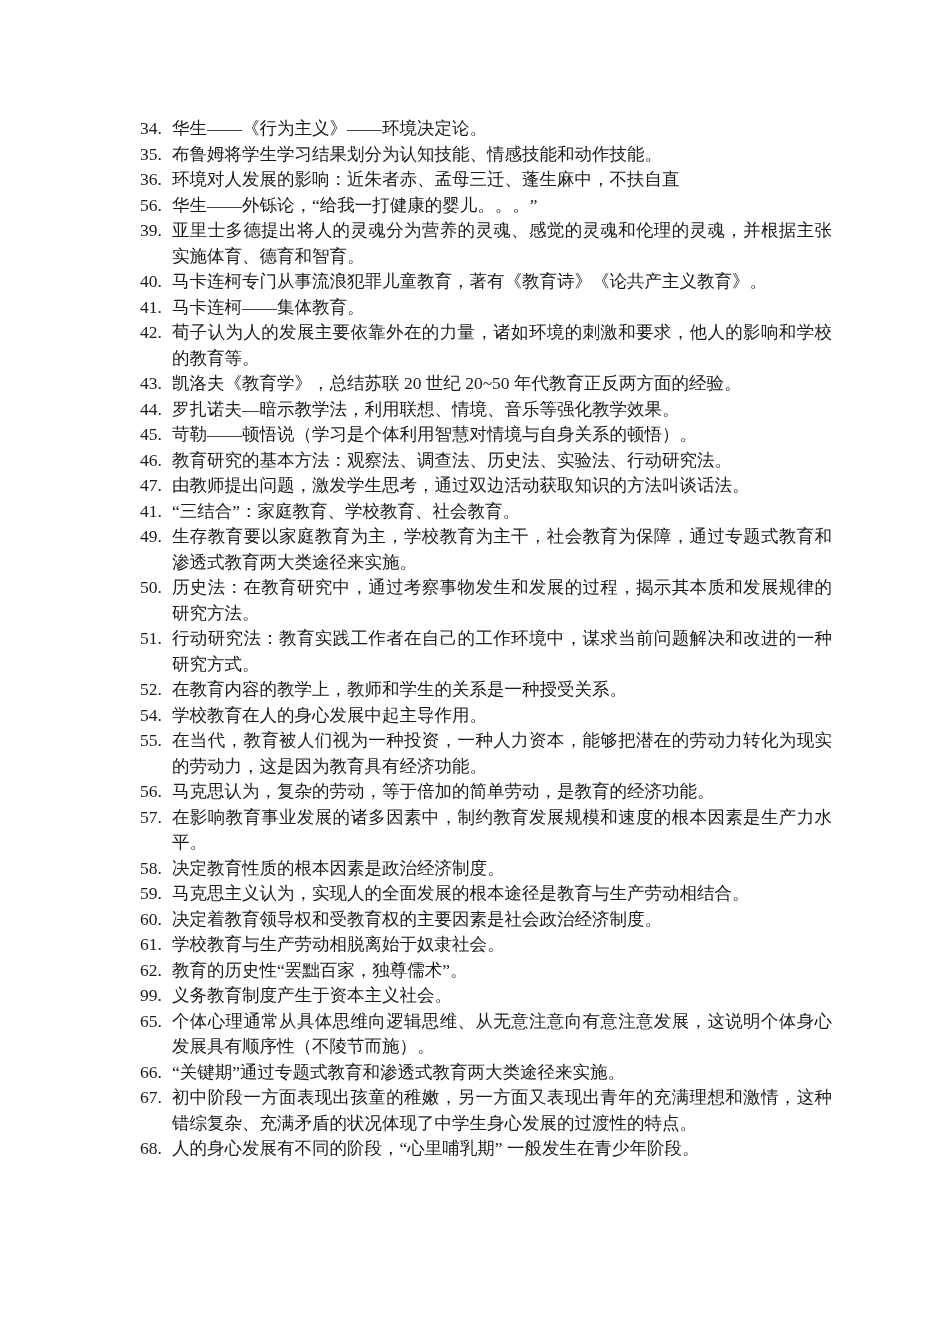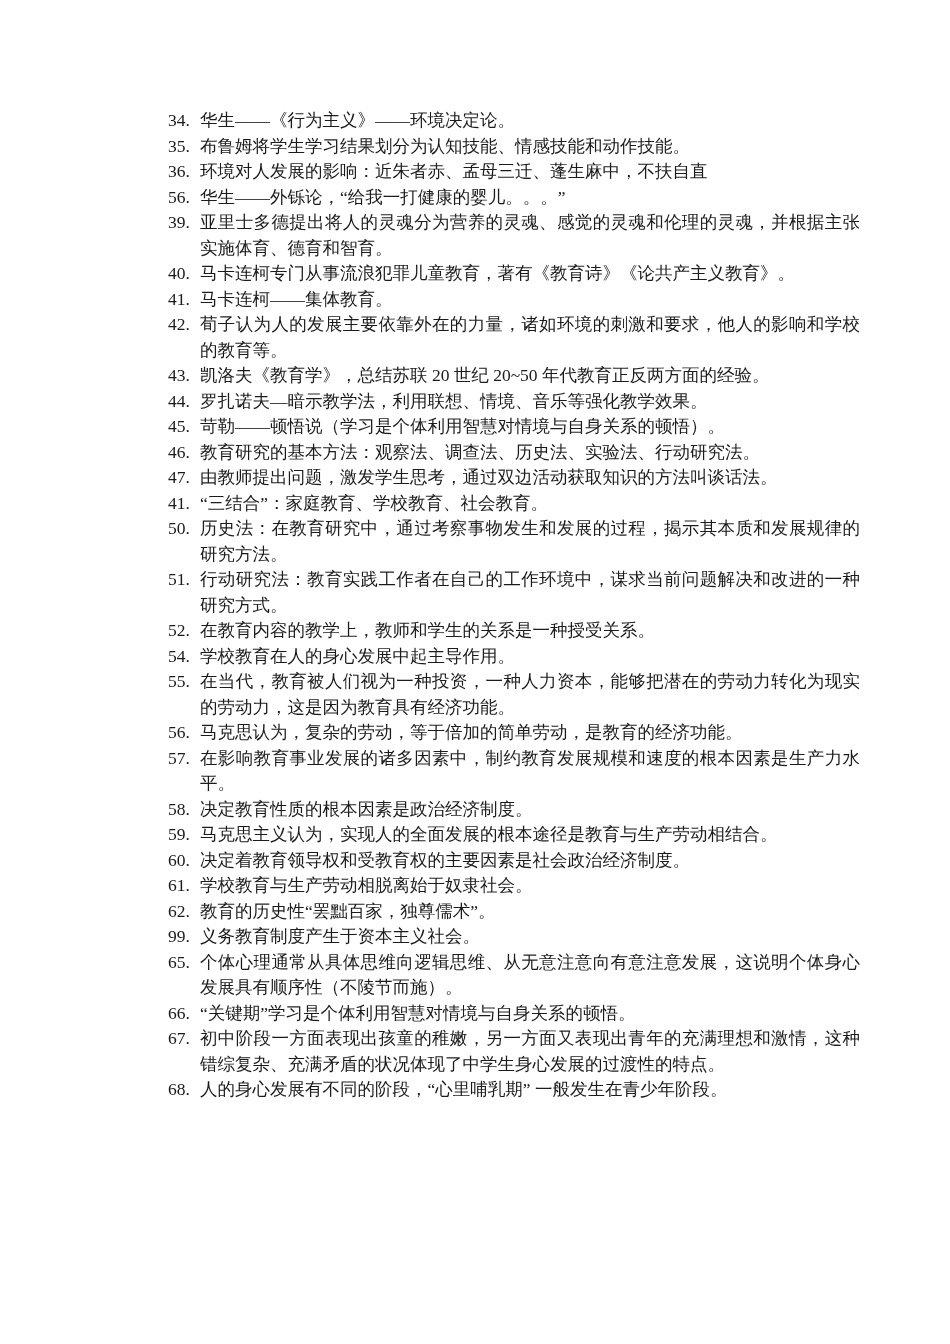--- a/index.html
+++ b/index.html
@@ -16,26 +16,25 @@
   .page {
     position: absolute;
     left: 0; top: 0;
     width: 950px;
     height: 1344px;
     background: #ffffff;
   }
   .content {
     position: absolute;
     left: 140px;
-    top: 108px;
+    top: 116px;
     width: 692px;
     color: #1b1b1b;
     font-size: 17.5px;
     line-height: 25.5px;
-    margin-left: 28px;
   }
   .row {
     display: flex;
     align-items: flex-start;
   }
   .num {
     flex: 0 0 32px;
     width: 32px;
     text-align: left;
     white-space: nowrap;
@@ -101,20 +100,24 @@
       </div>
       <div class="row">
         <span class="num">47.</span>
         <span class="txt">由教师提出问题，激发学生思考，通过双边活动获取知识的方法叫谈话法。</span>
       </div>
       <div class="row">
         <span class="num">41.</span>
         <span class="txt">“三结合”：家庭教育、学校教育、社会教育。</span>
       </div>
       <div class="row">
+        <span class="num">49.</span>
+        <span class="txt">生存教育要以家庭教育为主，学校教育为主干，社会教育为保障，通过专题式教育和渗透式教育两大类途径来实施。</span>
+      </div>
+      <div class="row">
         <span class="num">50.</span>
         <span class="txt">历史法：在教育研究中，通过考察事物发生和发展的过程，揭示其本质和发展规律的研究方法。</span>
       </div>
       <div class="row">
         <span class="num">51.</span>
         <span class="txt">行动研究法：教育实践工作者在自己的工作环境中，谋求当前问题解决和改进的一种研究方式。</span>
       </div>
       <div class="row">
         <span class="num">52.</span>
         <span class="txt">在教育内容的教学上，教师和学生的关系是一种授受关系。</span>
@@ -158,21 +161,21 @@
       <div class="row">
         <span class="num">99.</span>
         <span class="txt">义务教育制度产生于资本主义社会。</span>
       </div>
       <div class="row">
         <span class="num">65.</span>
         <span class="txt">个体心理通常从具体思维向逻辑思维、从无意注意向有意注意发展，这说明个体身心发展具有顺序性（不陵节而施）。</span>
       </div>
       <div class="row">
         <span class="num">66.</span>
-        <span class="txt">“关键期”学习是个体利用智慧对情境与自身关系的顿悟。</span>
+        <span class="txt">“关键期”通过专题式教育和渗透式教育两大类途径来实施。</span>
       </div>
       <div class="row">
         <span class="num">67.</span>
         <span class="txt">初中阶段一方面表现出孩童的稚嫩，另一方面又表现出青年的充满理想和激情，这种错综复杂、充满矛盾的状况体现了中学生身心发展的过渡性的特点。</span>
       </div>
       <div class="row">
         <span class="num">68.</span>
         <span class="txt">人的身心发展有不同的阶段，“心里哺乳期” 一般发生在青少年阶段。</span>
       </div>
     </div>

